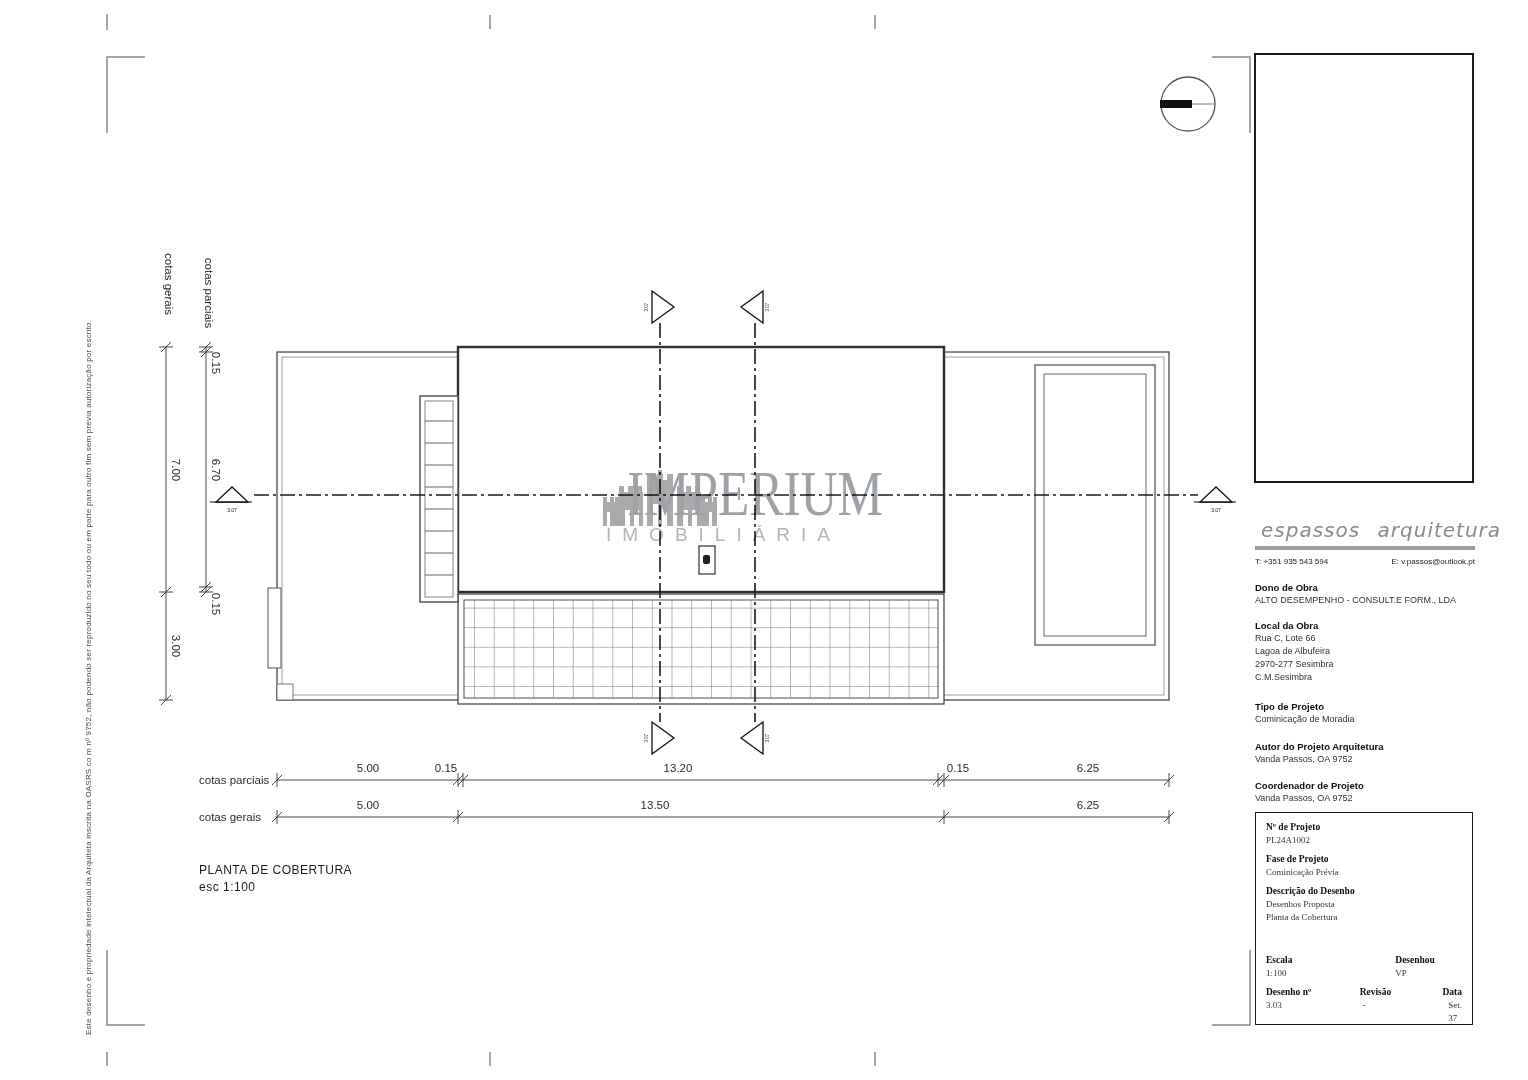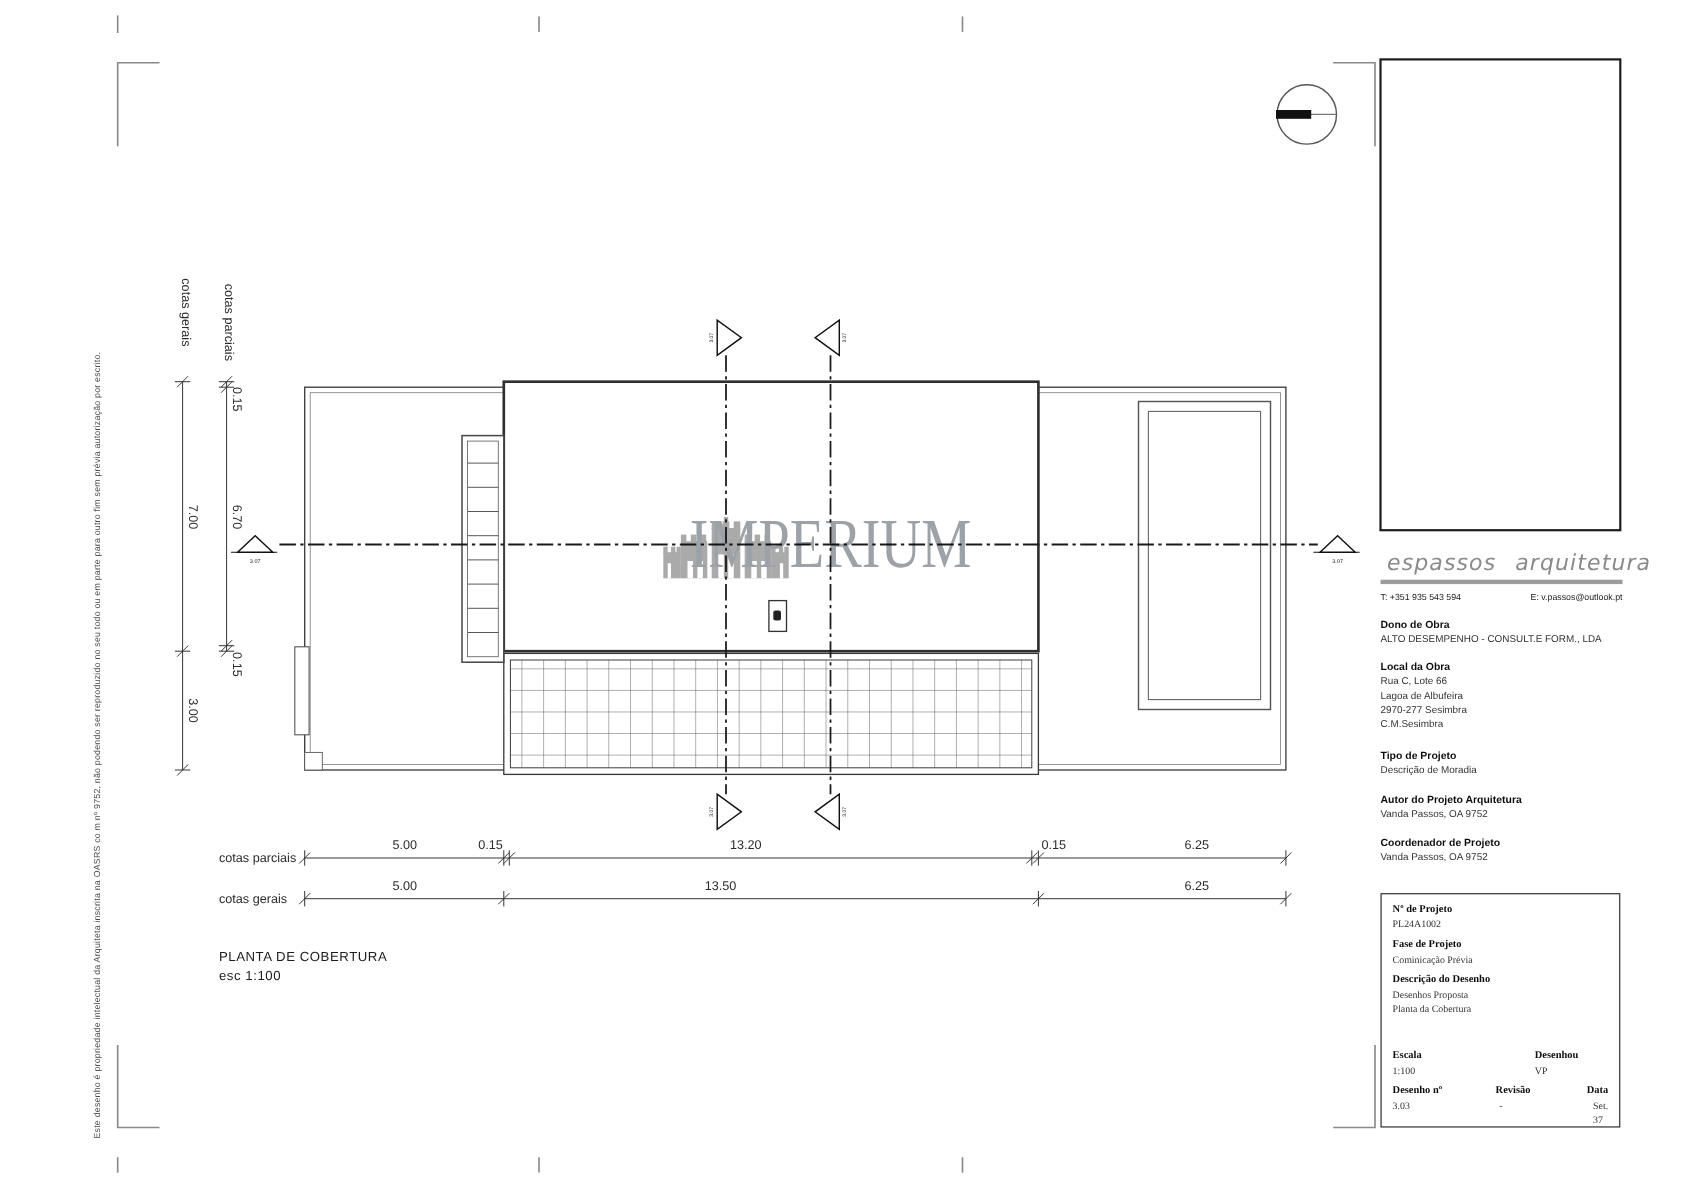--- a/index.html
+++ b/index.html
@@ -21,21 +21,21 @@
              mix-blend-mode:multiply;opacity:.92;}
   #wm-castle{display:block;margin:0 auto;}
   #wm-name{font-family:"Liberation Serif", serif;font-size:64px;line-height:64px;color:#949aa0;
            transform:scaleX(.8);transform-origin:50% 50%;margin-top:-8px;white-space:nowrap;}
   #wm-sub{font-family:"Liberation Sans", sans-serif;font-size:19px;color:#aab0b4;
           letter-spacing:11px;margin-top:-2px;padding-left:11px;white-space:nowrap;}
 
   
   #titleblock{position:absolute;left:1255px;top:497px;width:220px;color:#222;}
   #tb-logo{font-family:"DejaVu Sans", sans-serif;font-style:italic;font-size:20px;
-           color:#8a8a8a;letter-spacing:1px;word-spacing:10px;margin:2px 0 0 6px;white-space:nowrap;}
+           color:#8a8a8a;letter-spacing:1px;word-spacing:10px;margin:21px 0 0 6px;white-space:nowrap;}
   #tb-logobar{height:4px;background:#9c9c9c;margin-top:4px;}
   .tb-contact{display:flex;justify-content:space-between;font-size:8px;color:#222;margin-top:7px;}
   .tb-label{font-size:9.5px;font-weight:bold;color:#0d0d0d;line-height:13px;}
   .tb-value{font-size:9px;color:#333;line-height:13px;}
   .mt15{margin-top:15px}.mt12{margin-top:12px}.mt16{margin-top:16px}.mt14{margin-top:14px}.mt13{margin-top:13px}
   #tb-box{position:absolute;left:1255px;top:812px;width:196px;height:195px;border:1.5px solid #1c1c1c;
           padding:8px 10px;background:#fff;font-family:Liberation Serif, serif;}
   .tb-row{display:flex;gap:44px;}
   .tb-col1{width:92px;}.tb-col2{width:72px;}.tb-col3{flex:1;}
   .mt6{margin-top:6px}.mt30{margin-top:30px}
@@ -208,20 +208,21 @@
           <rect x="67" y="34" width="5" height="22"></rect>
       <rect x="30" y="40" width="5" height="16"></rect>
           <rect x="39" y="40" width="5" height="16"></rect>
       <rect x="88" y="40" width="5" height="16"></rect>
           <rect x="97" y="40" width="5" height="16"></rect>
       <rect x="12" y="42" width="3" height="14"></rect>
           <rect x="114" y="42" width="3" height="14"></rect>
     </g>
   </svg>
   <div id="wm-name">IMPERIUM</div>
+  <div id="wm-sub">IMOBILIÁRIA</div>
 </div>
 
 <div id="copyright">Este desenho é propriedade intelectual da Arquiteta inscrita na OASRS co m nº 9752, não podendo ser reproduzido no seu todo ou em parte para outro fim sem prévia autorização por escrito.</div>
 
 <div id="titleblock">
   <div id="tb-logo">espassos arquitetura</div>
   <div id="tb-logobar"></div>
   <div class="tb-contact">
     <span>T: +351 935 543 594</span>
     <span>E: v.passos@outlook.pt</span>
@@ -230,21 +231,21 @@
   <div class="tb-label mt15">Dono de Obra</div>
   <div class="tb-value">ALTO DESEMPENHO - CONSULT.E FORM., LDA</div>
 
   <div class="tb-label mt12">Local da Obra</div>
   <div class="tb-value">Rua C, Lote 66</div>
   <div class="tb-value">Lagoa de Albufeira</div>
   <div class="tb-value">2970-277 Sesimbra</div>
   <div class="tb-value">C.M.Sesimbra</div>
 
   <div class="tb-label mt16">Tipo de Projeto</div>
-  <div class="tb-value">Descrição de Moradia</div>
+  <div class="tb-value">Cominicação de Moradia</div>
 
   <div class="tb-label mt14">Autor do Projeto Arquitetura</div>
   <div class="tb-value">Vanda Passos, OA 9752</div>
 
   <div class="tb-label mt13">Coordenador de Projeto</div>
   <div class="tb-value">Vanda Passos, OA 9752</div>
 </div>
 
 <div id="tb-box">
   <div class="tb-label">Nº de Projeto</div>

